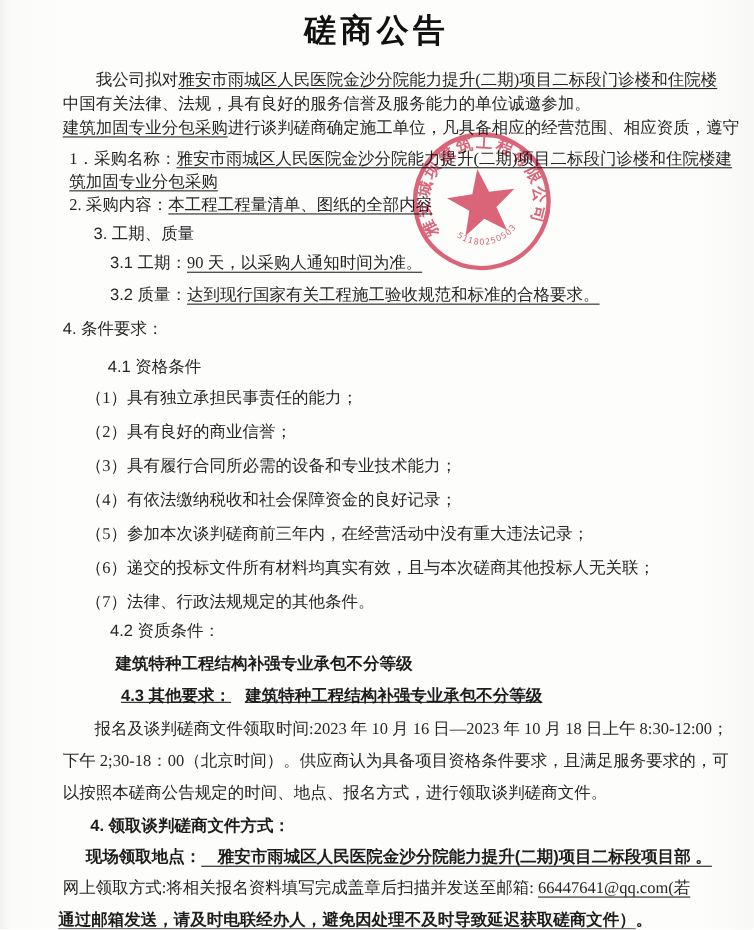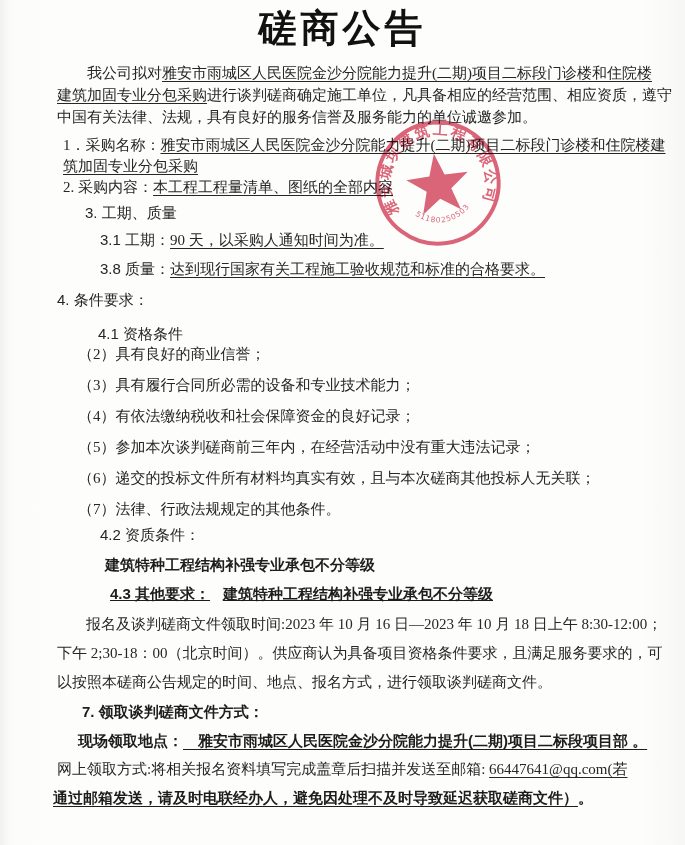--- a/index.html
+++ b/index.html
@@ -12,21 +12,21 @@
     font-family:"Liberation Serif","DejaVu Serif",serif;
     font-size:15px;color:#262626;
     overflow:hidden;
   }
   .ln{line-height:21px;white-space:nowrap;}
   .u{text-decoration:underline;text-underline-offset:3px;text-decoration-thickness:1px;}
   .hei{font-family:"Liberation Sans","DejaVu Sans",sans-serif;font-weight:700;}
   .hei-r{font-family:"Liberation Sans","DejaVu Sans",sans-serif;font-weight:500;}
   .doc-title{
     margin:10px 39px 0 0;  
-    line-height:36px;font-size:38px;letter-spacing:4px;
+    line-height:36px;font-size:29px;letter-spacing:4px;
     text-align:center;color:#111;
   }
   .intro{margin-top:16px;}
   .intro .ln{line-height:22px;}
   .intro .ind{margin-left:30px;}
   .item1{margin-top:7px;margin-left:6px;}
   .item2{margin-top:0;margin-left:6px;}
   .sec3-heading{margin-top:4px;margin-left:28px;}
   .s31{margin-top:6px;margin-left:43px;}
   .s32{margin-top:7px;margin-left:43px;}
@@ -61,61 +61,62 @@
 </style>
 </head>
 <body>
 
 <div class="page">
 
   <h1 class="doc-title hei">磋商公告</h1>
 
   <div class="intro">
     <div class="ln ind"><span>我公司拟对</span><span class="u">雅安市雨城区人民医院金沙分院能力提升(二期)项目二标段门诊楼和住院楼</span></div>
+    <div class="ln"><span>中国有关法律、法规，具有良好的服务信誉及服务能力的单位诚邀参加。</span></div>
     <div class="ln"><span class="u">建筑加固专业分包采购</span><span>进行谈判磋商确定施工单位，凡具备相应的经营范围、相应资质，遵守</span></div>
-    <div class="ln"><span>中国有关法律、法规，具有良好的服务信誉及服务能力的单位诚邀参加。</span></div>
   </div>
 
   <div class="item1">
     <div class="ln"><span>1．采购名称：</span><span class="u">雅安市雨城区人民医院金沙分院能力提升(二期)项目二标段门诊楼和住院楼建</span></div>
     <div class="ln"><span class="u">筑加固专业分包采购</span></div>
   </div>
 
   <div class="item2 ln"><span>2.  采购内容：</span><span class="u">本工程工程量清单、图纸的全部内容</span></div>
 
   <div class="sec3-heading ln hei-r">3. 工期、质量</div>
 
   <div class="s31 ln"><span class="hei-r">3.1 工期：</span><span class="u">90 天，以采购人通知时间为准。</span></div>
 
-  <div class="s32 ln"><span class="hei-r">3.8 质量：</span><span class="u">达到现行国家有关工程施工验收规范和标准的合格要求。</span></div>
+  <div class="s32 ln"><span class="hei-r">3.2 质量：</span><span class="u">达到现行国家有关工程施工验收规范和标准的合格要求。</span></div>
 
   <div class="sec4-heading ln hei-r">4. 条件要求：</div>
 
   <div class="s41 ln hei-r">4.1 资格条件</div>
 
+  <div class="cond first ln">（1）具有独立承担民事责任的能力；</div>
   <div class="cond ln">（2）具有良好的商业信誉；</div>
   <div class="cond ln">（3）具有履行合同所必需的设备和专业技术能力；</div>
   <div class="cond ln">（4）有依法缴纳税收和社会保障资金的良好记录；</div>
   <div class="cond ln">（5）参加本次谈判磋商前三年内，在经营活动中没有重大违法记录；</div>
   <div class="cond ln">（6）递交的投标文件所有材料均真实有效，且与本次磋商其他投标人无关联；</div>
   <div class="cond ln">（7）法律、行政法规规定的其他条件。</div>
 
   <div class="s42 ln hei-r">4.2 资质条件：</div>
 
   <div class="qual ln hei">建筑特种工程结构补强专业承包不分等级</div>
 
   <div class="s43 ln hei"><span>4.3 其他要求：</span><span class="val">建筑特种工程结构补强专业承包不分等级</span></div>
 
   <div class="schedule">
     <div class="ln ind">报名及谈判磋商文件领取时间:2023 年 10 月 16 日—2023 年 10 月 18 日上午 8:30-12:00；</div>
     <div class="ln">下午 2;30-18：00（北京时间）。供应商认为具备项目资格条件要求，且满足服务要求的，可</div>
     <div class="ln">以按照本磋商公告规定的时间、地点、报名方式，进行领取谈判磋商文件。</div>
   </div>
 
-  <div class="sec5-heading ln hei">7.  领取谈判磋商文件方式：</div>
+  <div class="sec5-heading ln hei">4.  领取谈判磋商文件方式：</div>
 
   <div class="onsite ln hei"><span>现场领取地点：</span><span class="u">　雅安市雨城区人民医院金沙分院能力提升(二期)项目二标段项目部 。</span></div>
 
   <div class="online1 ln"><span>网上领取方式:将相关报名资料填写完成盖章后扫描并发送至邮箱: </span><span class="u">66447641@qq.com(若</span></div>
 
   <div class="online2 ln hei"><span class="u">通过邮箱发送，请及时电联经办人，避免因处理不及时导致延迟获取磋商文件）</span><span>。</span></div>
 
   <svg class="seal" viewBox="0 0 140 140" aria-hidden="true">
     <defs>
       <path id="seal-arc-top" d="M 27.6 94.5 A 49 49 0 1 1 112.4 94.5" fill="none"></path>

